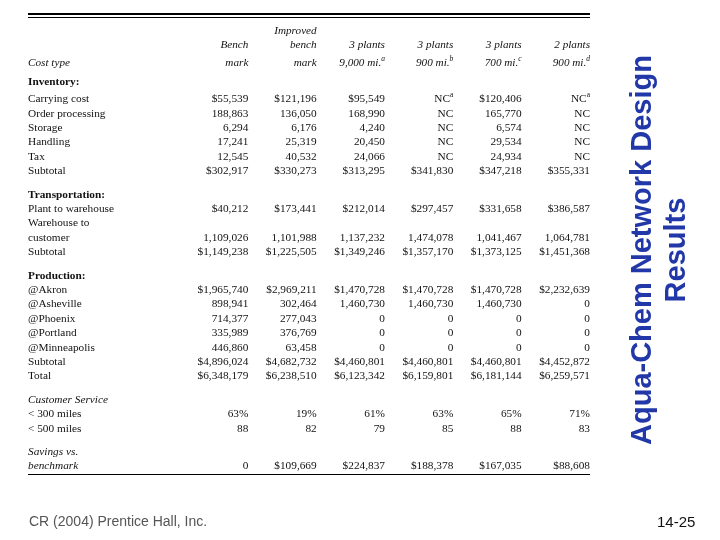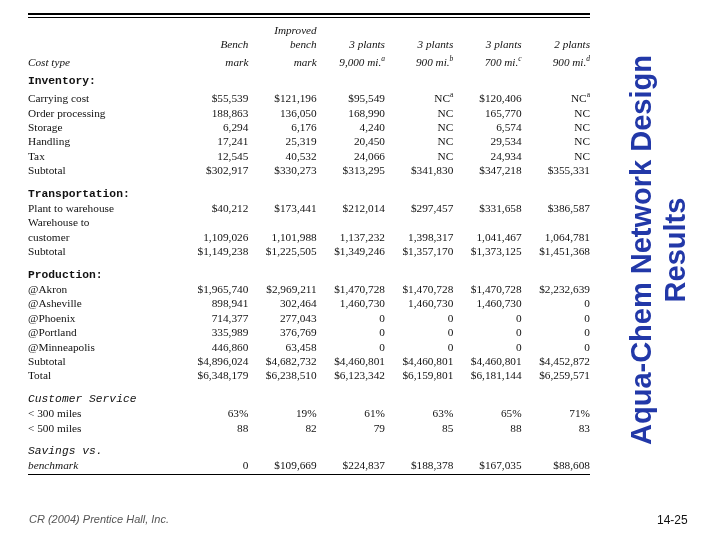--- a/index.html
+++ b/index.html
@@ -42,31 +42,30 @@
     letter-spacing: 0px;
     white-space: normal;
   }
 
   
   #footer {
     position: absolute;
     left: 29px;
     top: 513px;
     font-family: "Liberation Sans", sans-serif;
-    font-style: italic;
-    font-size: 11px;
+    font-size: 14px;
     color: #555555;
     white-space: nowrap;
   }
   #pagenum {
     position: absolute;
     left: 657px;
     top: 513px;
     font-family: "Liberation Sans", sans-serif;
-    font-size: 12px;
+    font-size: 15px;
     color: #111111;
     white-space: nowrap;
   }
 
   
   #table-block {
     position: absolute;
     left: 28px;
     top: 13px;
     width: 562px;
@@ -96,21 +95,21 @@
     vertical-align: bottom;
     white-space: nowrap;
   }
   
   td.lbl      { width: 152px; text-align: left; }
   td.num      { width: 68.3px; text-align: right; padding-right: 2px;}
 
   .hdr td        { font-style: italic; font-size: 11.2px; text-align: right; padding-right: 2px; }
   .hdr td.lbl    { text-align: left; font-style: italic; }
 
-  .sect td.lbl   { font-weight: bold; padding-top: 2px; font-family: Liberation Mono, monospace; }
+  .sect td.lbl   { font-weight: bold; padding-top: 2px; }
   .indent1 { padding-left: 11px; }
   .indent2 { padding-left: 20px; }
   .spacer td { height: 7px; line-height: 7px; }
   .small-sp td { height: 3px; line-height: 3px; }
   sup { font-size: 7.5px; vertical-align: super; }
 </style>
 </head>
 <body>
 
 <div id="slide">
@@ -244,21 +243,21 @@
             <td class="num"></td>
             <td class="num"></td>
             <td class="num"></td>
             <td class="num"></td>
           </tr>
           <tr>
             <td class="lbl indent1">customer</td>
             <td class="num">1,109,026</td>
             <td class="num">1,101,988</td>
             <td class="num">1,137,232</td>
-            <td class="num">1,398,317</td>
+            <td class="num">1,474,078</td>
             <td class="num">1,041,467</td>
             <td class="num">1,064,781</td>
           </tr>
           <tr>
             <td class="lbl indent2">Subtotal</td>
             <td class="num">$1,149,238</td>
             <td class="num">$1,225,505</td>
             <td class="num">$1,349,246</td>
             <td class="num">$1,357,170</td>
             <td class="num">$1,373,125</td>

